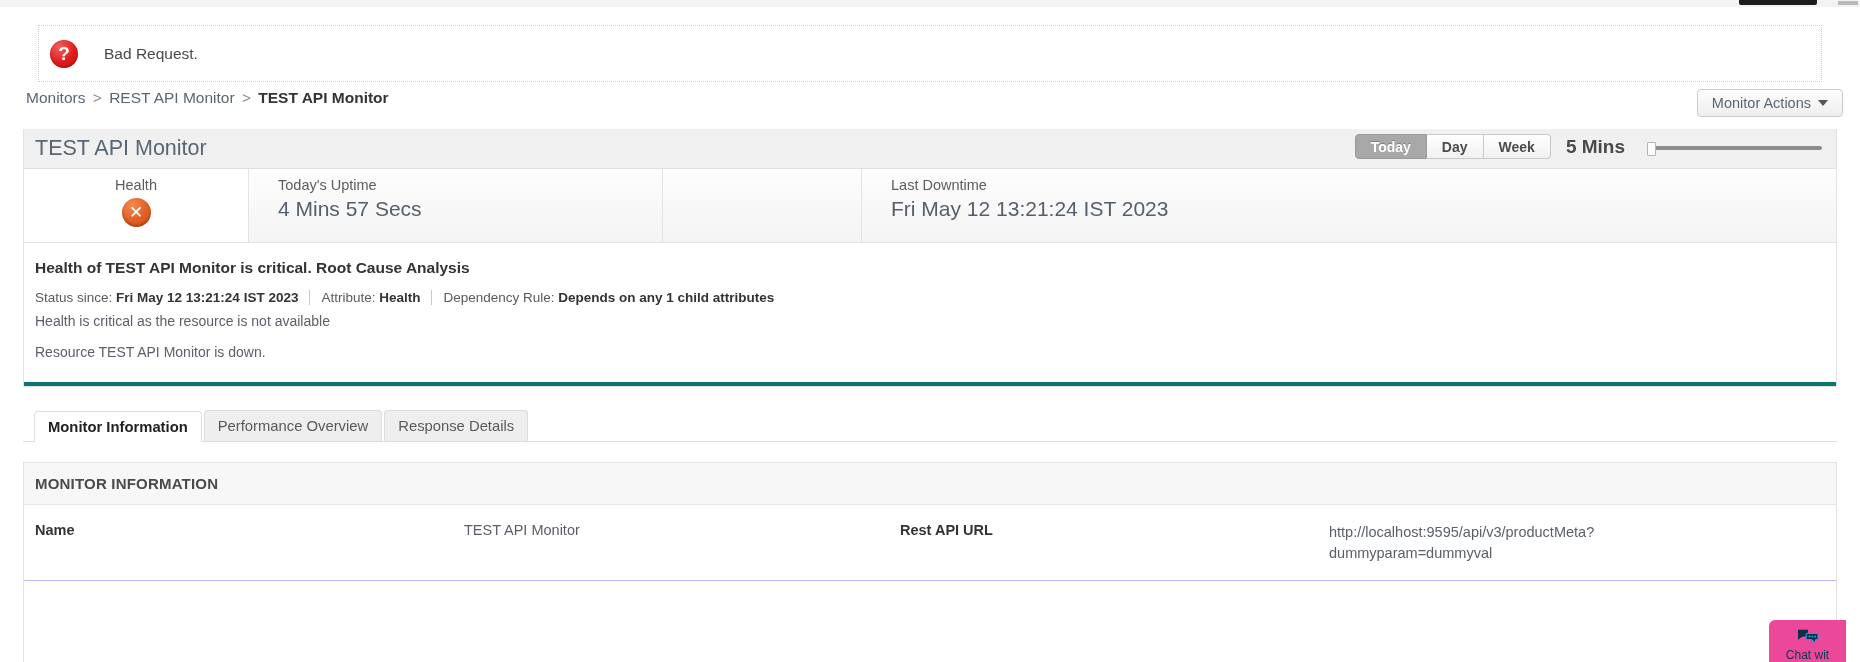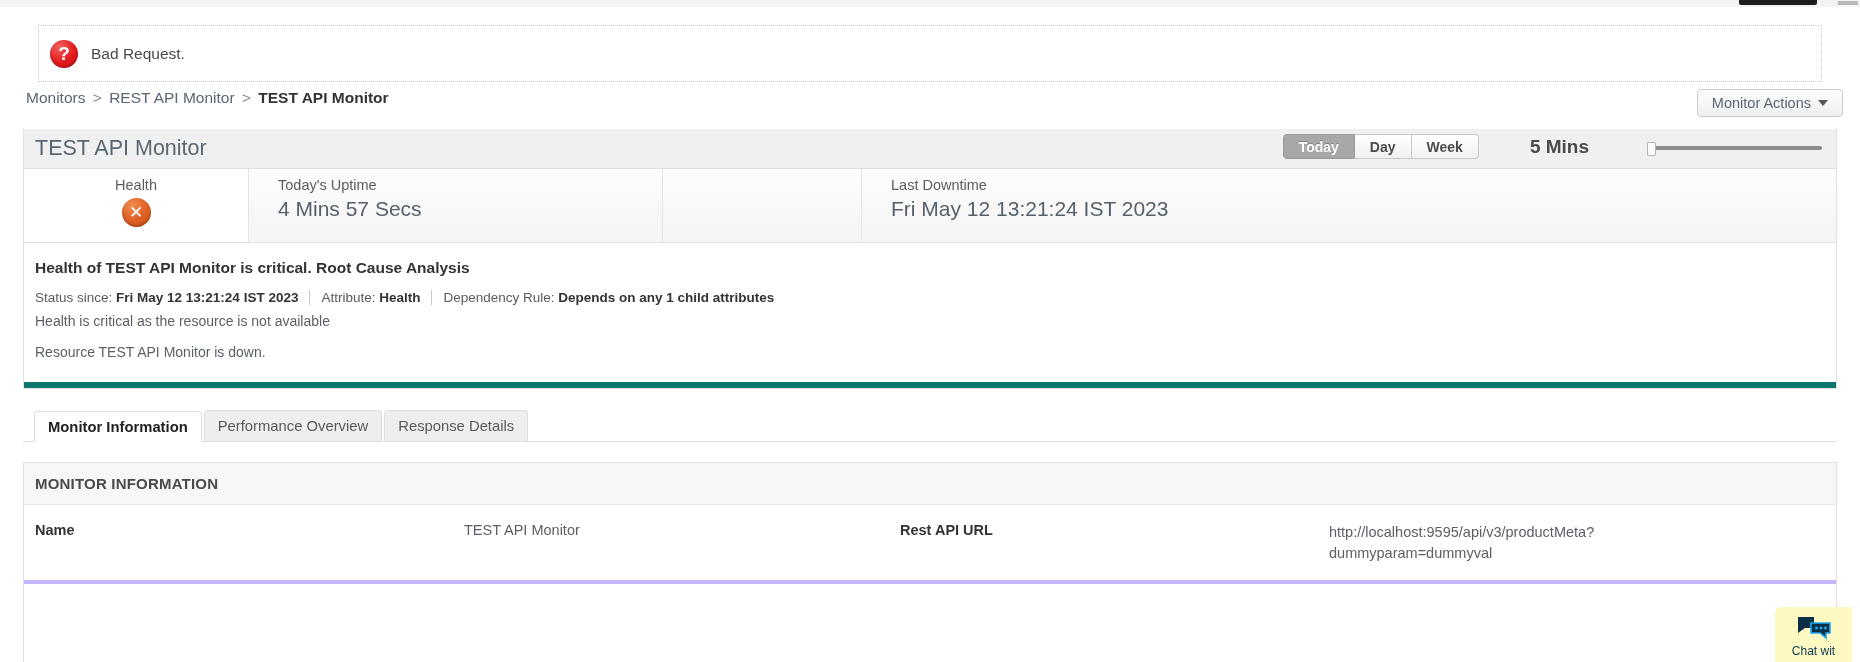--- a/index.html
+++ b/index.html
@@ -43,21 +43,21 @@
   }
   .err-icon {
     width: 28px; height: 28px; border-radius: 50%;
     background: radial-gradient(circle at 34% 26%, #f06060 0%, #e01b1b 55%, #c00d0d 100%);
     color: #ffffff; font-size: 19px; font-weight: bold;
     display: flex; align-items: center; justify-content: center;
     line-height: 1; flex: 0 0 auto;
     box-shadow: inset 0 -1px 2px rgba(0,0,0,.25);
   }
   .err-text {
-    margin-left: 13px; font-size: 15.5px; color: #4a4a4a;
+    margin-left: 26px; font-size: 15.5px; color: #4a4a4a;
   }
 
   
   .breadcrumb {
     position: absolute; top: 82px; left: 26px;
     font-size: 15.5px; color: #5a5a5a;
   }
   .breadcrumb a { color: #5a6674; text-decoration: none; }
   .breadcrumb .sep { color: #8a8a8a; margin: 0 3px; }
   .breadcrumb .current { color: #333333; font-weight: bold; }
@@ -93,21 +93,21 @@
     background: #f0f0f0;
     border-bottom: 1px solid #e0e0e0;
     display: flex; align-items: center;
   }
   .card-title {
     margin-left: 11px;
     font-size: 21.5px; color: #5a6674; font-weight: normal;
   }
   .range-controls {
     position: absolute; right: 14px; top: 5px;
-    display: flex; align-items: center; gap: 36px;
+    display: flex; align-items: center;
   }
   .btn-group { display: flex; }
   .rb {
     height: 25px; padding: 0 15px;
     font-size: 14px; font-weight: bold; color: #4c4c4c;
     background: linear-gradient(#ffffff, #f0f0f0);
     border: 1px solid #c9c9c9;
     display: flex; align-items: center; justify-content: center;
     cursor: pointer;
   }
@@ -185,21 +185,21 @@
     font-family: "DejaVu Sans", sans-serif;
   }
   .glyph-arrow {
     font-size: 17px; line-height: 1;
     font-family: "DejaVu Sans", sans-serif;
   }
 
   
   .rca {
     padding: 16px 0 22px 11px;
-    border-bottom: 6px solid #0f766e;
+    border-bottom: 4px solid #0f766e;
   }
   .rca-title {
     font-size: 15.5px; font-weight: bold; color: #333333;
   }
   .rca-meta {
     margin-top: 13px;
     font-size: 13.5px; color: #5a5a5a;
     display: flex; align-items: center;
   }
   .rca-meta b { color: #333333; }
@@ -249,37 +249,37 @@
     background: #f7f7f7;
     border-bottom: 1px solid #e6e6e6;
     display: flex; align-items: center;
     padding-left: 11px;
     font-size: 15px; font-weight: bold; color: #4a4a4a;
     letter-spacing: .2px;
   }
   .info-row {
     display: flex; align-items: flex-start;
     padding: 17px 0 17px 0;
-    border-bottom: 4px solid #c4b5fd;
+    border-bottom: 1px solid #c4b5fd;
   }
   .cell-key {
     width: 440px; padding-left: 11px;
     font-size: 14.5px; font-weight: bold; color: #333333;
   }
   .cell-val {
     width: 425px;
     font-size: 14.5px; color: #5b6068;
   }
   .cell-val.wrap { line-height: 1.42; }
 
   
   .chat-widget {
-    position: absolute; right: 8px; bottom: 0;
-    width: 77px; height: 55px;
-    background: #fef9c3;
+    position: absolute; right: 14px; bottom: 0;
+    width: 77px; height: 42px;
+    background: #ec4899;
     border-radius: 6px 0 0 0;
     display: flex; flex-direction: column;
     align-items: center; justify-content: flex-start;
     padding-top: 9px;
     cursor: pointer;
     overflow: hidden;
   }
   .chat-label {
     margin-top: 4px; font-size: 12px; color: #0a3a52; white-space: nowrap;
   }

